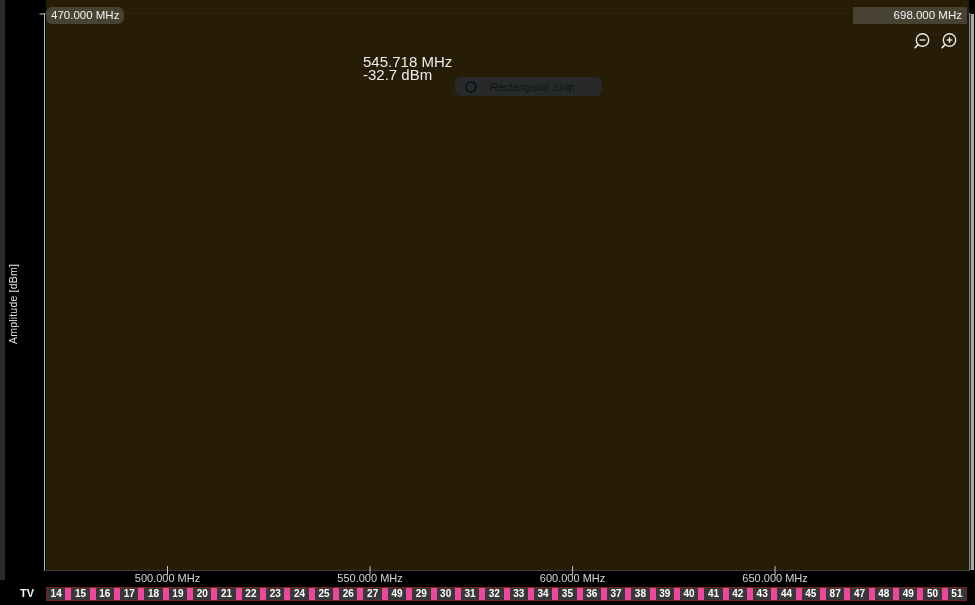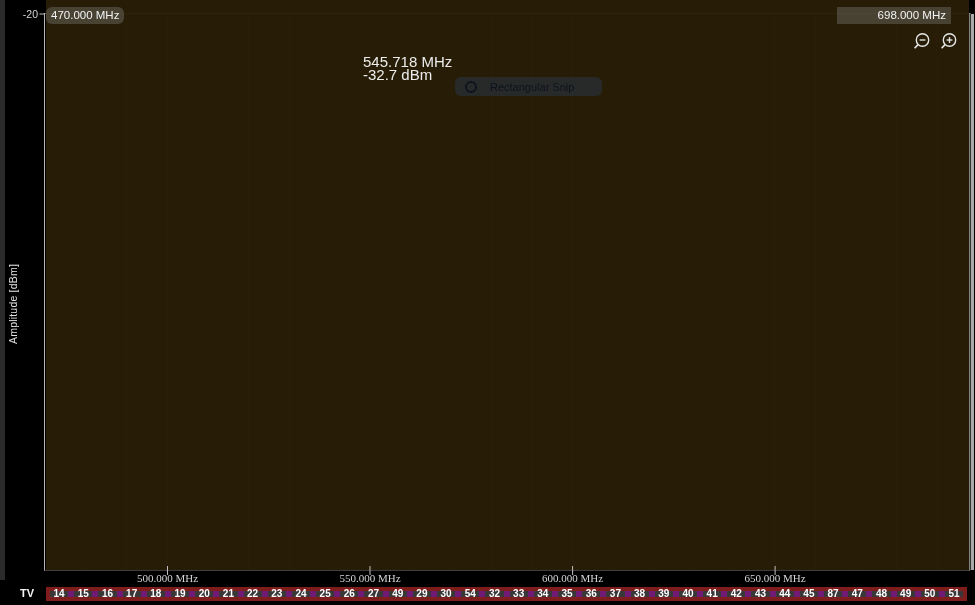--- a/index.html
+++ b/index.html
@@ -8,41 +8,41 @@
   .screen{position:absolute;inset:0;}
   .left-edge{position:absolute;left:0;top:0;width:5px;height:580px;background:#2b2b2b;}
   .right-edge{position:absolute;left:971px;top:14px;width:3px;height:556px;background:#a8a8a8;}
   #plot-svg{position:absolute;left:0;top:0;}
   .yaxis-title{position:absolute;left:7px;top:248px;height:112px;
     writing-mode:vertical-rl;transform:rotate(180deg);
     color:#e2e2e2;font-size:10.5px;letter-spacing:.2px;text-align:center;}
   #ytick-labels{position:absolute;left:0;top:0;width:38px;height:605px;}
   .ytick{position:absolute;right:0;width:38px;text-align:right;
     font-size:10.5px;color:#d5d5d5;line-height:12px;}
-  #xtick-labels{position:absolute;left:0;top:0;width:975px;height:605px;pointer-events:none;font-family:Liberation Serif, serif;}
+  #xtick-labels{position:absolute;left:0;top:0;width:975px;height:605px;pointer-events:none;}
   .xtick{position:absolute;top:572px;width:96px;text-align:center;
     font-size:11px;color:#d5d5d5;}
   .chip{position:absolute;top:7px;background:rgba(125,125,125,.38);
     color:#f2f2f2;font-size:11.5px;padding:2px 5px 3px;white-space:nowrap;}
   .chip-left{left:46px;border-radius:6px;}
-  .chip-right{right:24px;padding-left:41px;}
+  .chip-right{right:8px;padding-left:41px;}
   .zoombtn{position:absolute;top:31px;width:22px;height:22px;cursor:pointer;}
   .zoom-out{left:911px;}
   .zoom-in{left:938px;}
   .marker{position:absolute;left:363px;top:55px;color:#ececec;
     font-size:15px;line-height:13px;}
   .snip{position:absolute;left:455px;top:77px;width:147px;height:19px;
     background:rgba(42,56,78,.5);border-radius:6px;display:flex;align-items:center;}
   .snip-icon{width:8px;height:8px;border:2px solid rgba(8,14,26,.8);
     border-radius:50%;margin-left:10px;flex:0 0 auto;}
   .snip-label{color:rgba(10,16,28,.92);font-size:11px;margin-left:13px;white-space:nowrap;}
   .band-label{position:absolute;left:20px;top:587px;font-size:11px;
     font-weight:600;color:#f5f5f5;line-height:13px;}
   .chstrip{position:absolute;left:46px;top:587px;width:921px;height:14px;
-    box-sizing:border-box;border:4px solid #7f1d1d;background:#701a75;
+    box-sizing:border-box;border:1px solid #7f1d1d;background:#ec4899;
     display:flex;gap:6px;}
   .chcell{flex:1 1 0;background:#383838;color:#fff;font-size:10px;font-weight:700;
     display:flex;align-items:center;justify-content:center;line-height:1;
     cursor:pointer;user-select:none;}
 </style>
 </head>
 <body>
 
 <div class="screen">
 
@@ -99,23 +99,20 @@
       <line x1="370.0" y1="566" x2="370.0" y2="575" stroke="#c0c0c0" stroke-width="1"></line>
       <line x1="572.6" y1="566" x2="572.6" y2="575" stroke="#c0c0c0" stroke-width="1"></line>
       <line x1="775.1" y1="566" x2="775.1" y2="575" stroke="#c0c0c0" stroke-width="1"></line>
     </svg>
 
   <div class="left-edge"></div>
   <div class="right-edge"></div>
 
   <div class="yaxis-title">Amplitude [dBm]</div>
 
-  <div id="ytick-labels">
-      <div class="ytick" style="top: 8px;">-20</div>
-    </div>
   <div id="xtick-labels">
       <div class="xtick" style="left: 119.513px;">500.000 MHz</div>
       <div class="xtick" style="left: 322.035px;">550.000 MHz</div>
       <div class="xtick" style="left: 524.557px;">600.000 MHz</div>
       <div class="xtick" style="left: 727.079px;">650.000 MHz</div>
     </div>
 
   <div class="chip chip-left">470.000 MHz</div>
   <div class="chip chip-right">698.000 MHz</div>
 
@@ -157,21 +154,21 @@
       <div class="chcell">21</div>
       <div class="chcell">22</div>
       <div class="chcell">23</div>
       <div class="chcell">24</div>
       <div class="chcell">25</div>
       <div class="chcell">26</div>
       <div class="chcell">27</div>
       <div class="chcell">49</div>
       <div class="chcell">29</div>
       <div class="chcell">30</div>
-      <div class="chcell">54</div>
+      <div class="chcell">31</div>
       <div class="chcell">32</div>
       <div class="chcell">33</div>
       <div class="chcell">34</div>
       <div class="chcell">35</div>
       <div class="chcell">36</div>
       <div class="chcell">37</div>
       <div class="chcell">38</div>
       <div class="chcell">39</div>
       <div class="chcell">40</div>
       <div class="chcell">41</div>

